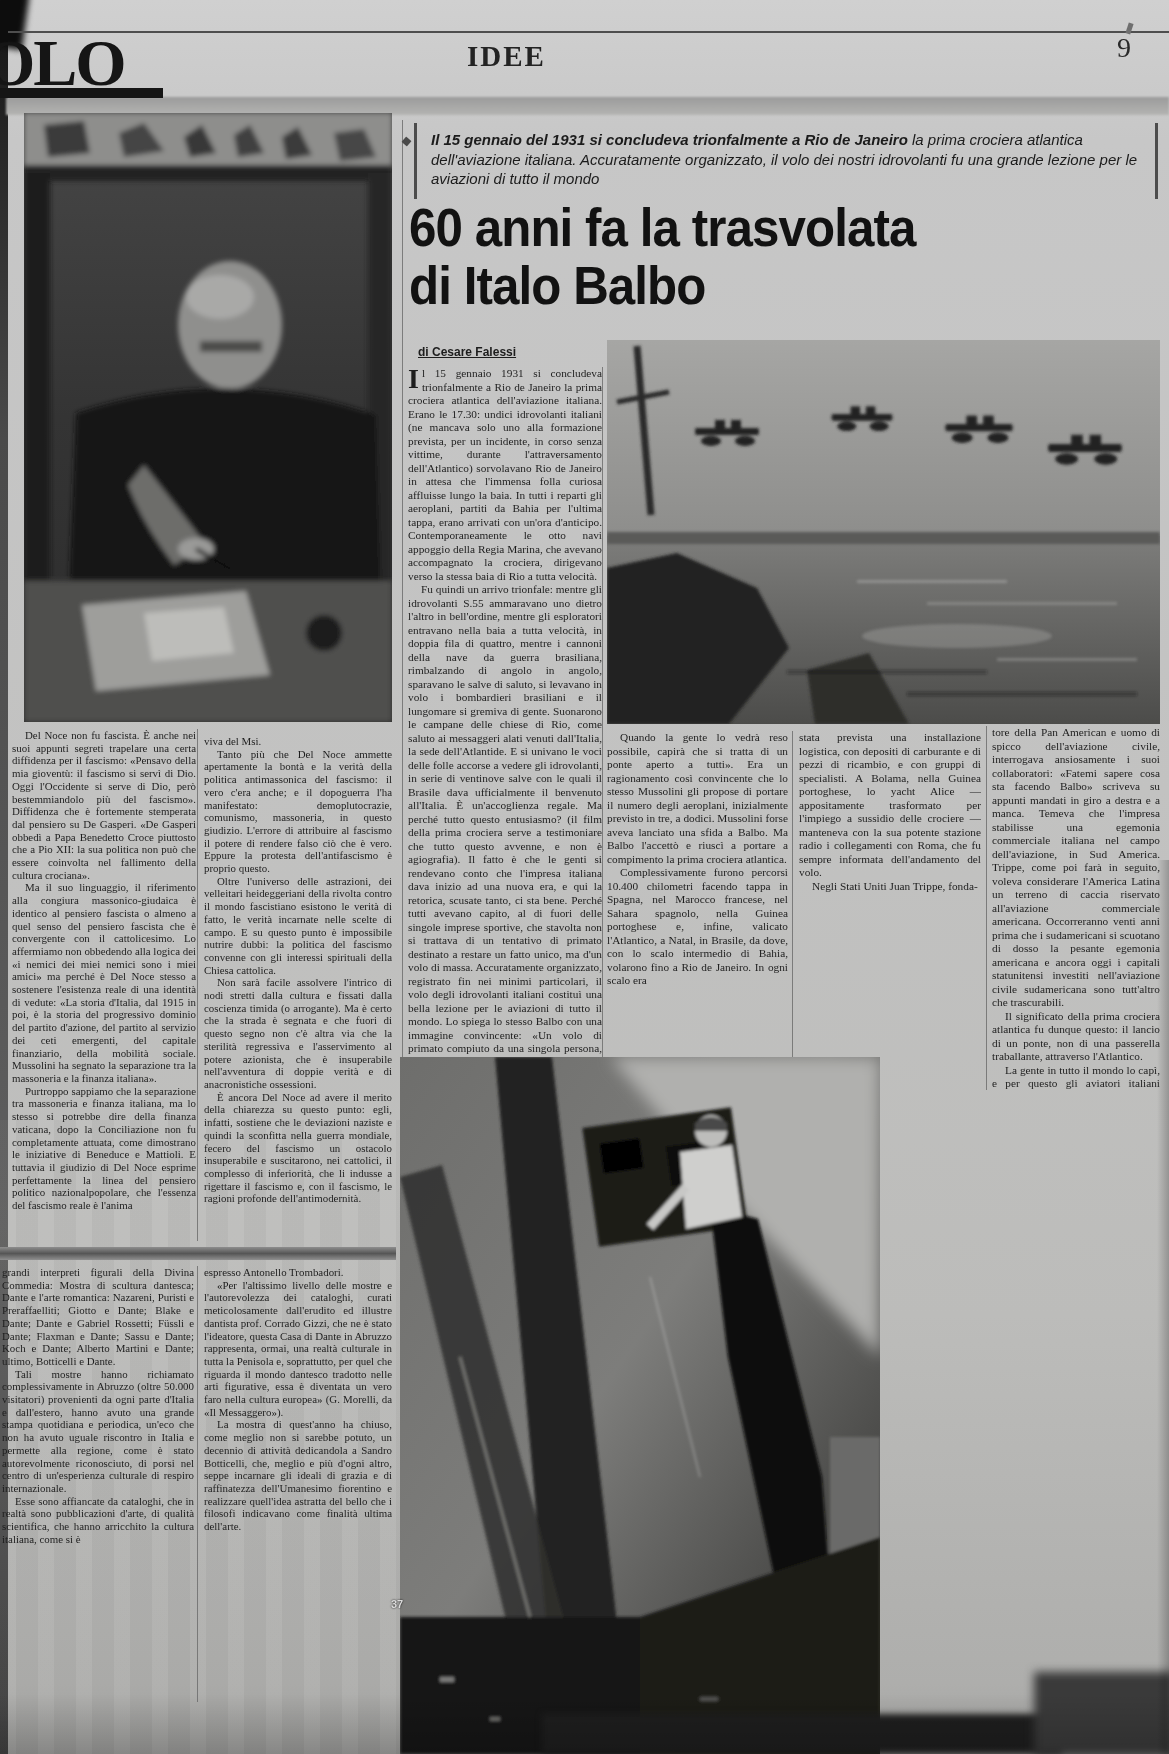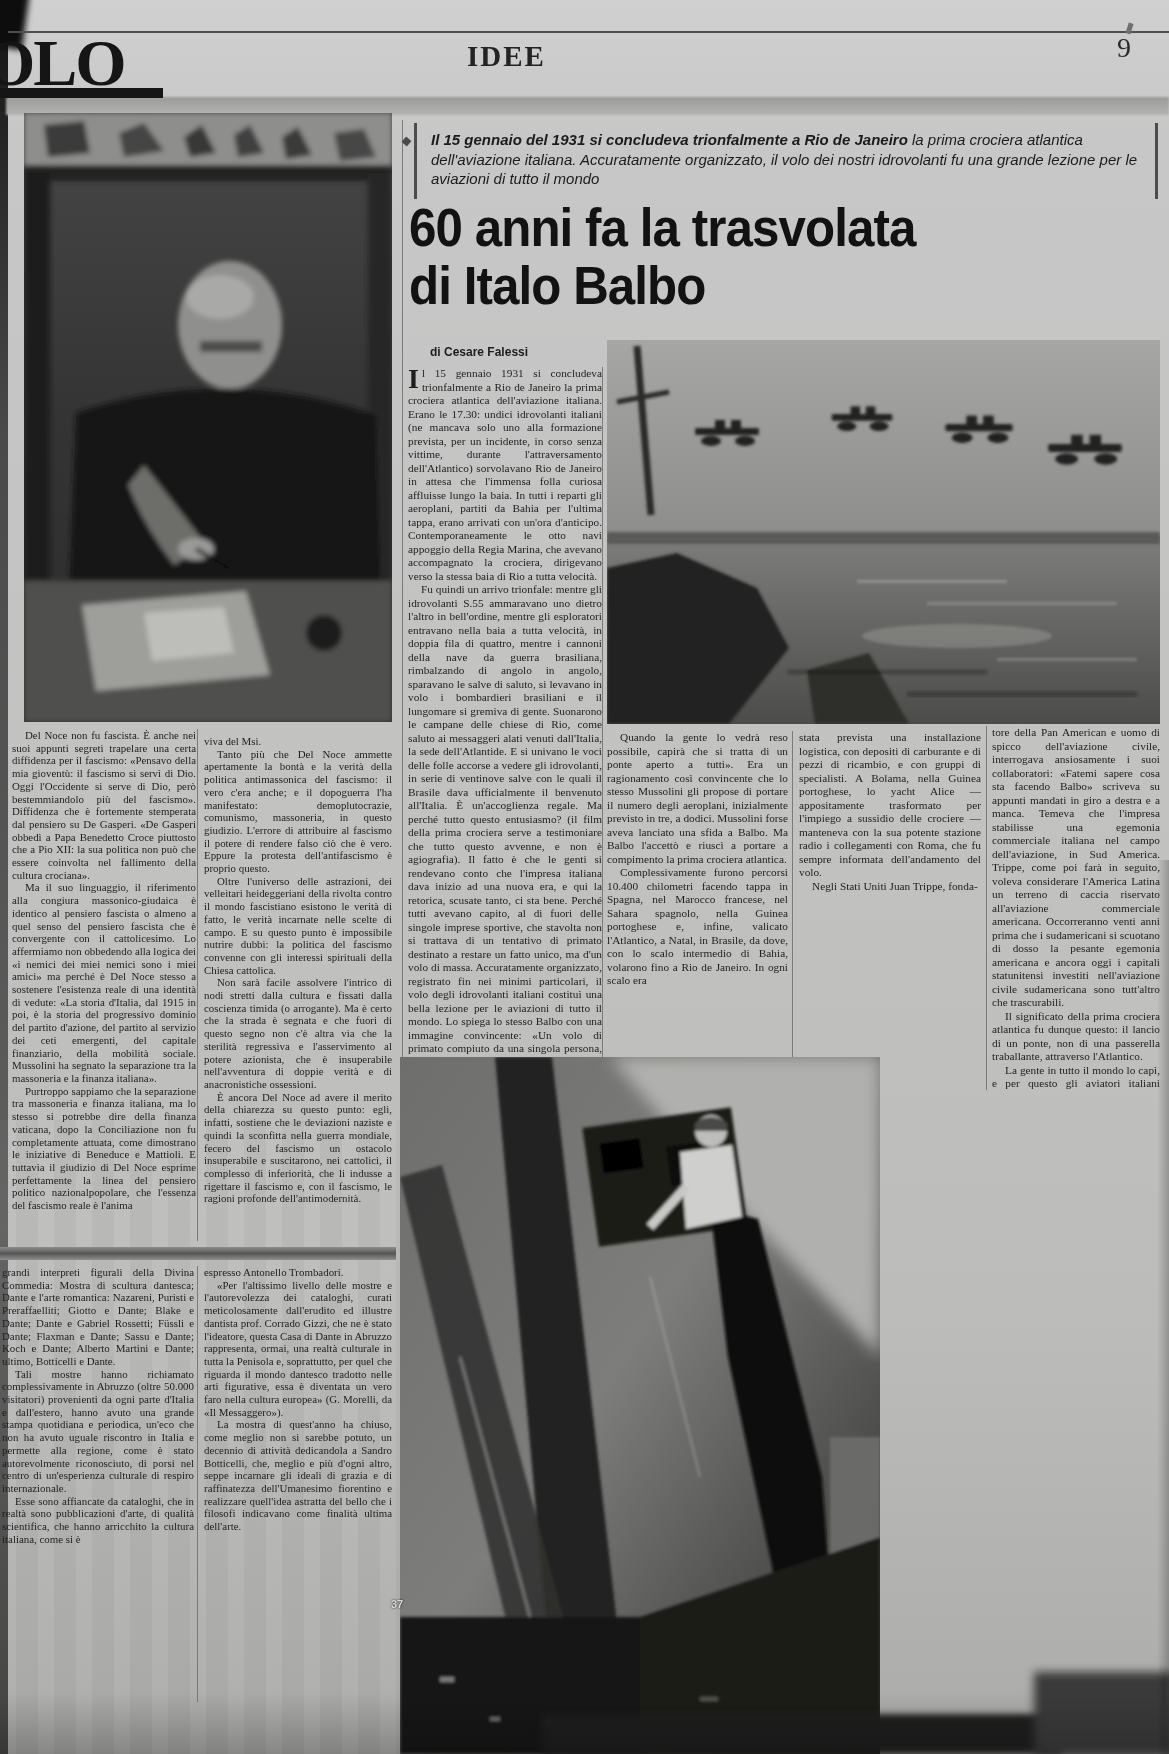--- a/index.html
+++ b/index.html
@@ -28,21 +28,21 @@
   .vrule{width:1px;background:#6f6f6f;opacity:.85;}
   .divider{left:0;top:1247px;width:396px;height:13px;background:linear-gradient(180deg,#8d8d8d,#565656 50%,#8f8f8f);filter:blur(.5px);}
   
   .standfirst{left:414px;top:123px;width:744px;height:76px;border-left:3px solid #4c4c4c;border-right:3px solid #4c4c4c;
      padding:7px 14px 0 14px;box-sizing:border-box;font:italic 15px/19.5px "Liberation Sans",sans-serif;color:#1c1c1c;filter:blur(.35px);}
   .standfirst b{font-weight:bold;font-style:italic;}
   .intro-tick{left:403px;top:138px;width:7px;height:7px;background:#4a4a4a;transform:rotate(40deg);filter:blur(.5px);}
   
   .headline{left:409px;font-family:"Liberation Sans",sans-serif;font-weight:bold;color:#121212;
      font-size:53px;line-height:56px;letter-spacing:-1px;transform:scaleX(.93);transform-origin:left;white-space:nowrap;filter:blur(.45px);}
-  .byline{left:430px;top:346px;font:bold 12px/13px "Liberation Sans",sans-serif;color:#1d1d1d;filter:blur(.3px);}
+  .byline{left:418px;top:346px;font:bold 12px/13px "Liberation Sans",sans-serif;color:#1d1d1d;filter:blur(.3px);text-decoration:underline;}
   
   .col{text-align:justify;font:10.9px/12.7px "Liberation Serif",serif;color:#1e1e1e;overflow:hidden;
        filter:blur(.3px);-webkit-hyphens:auto;hyphens:auto;}
   .col p{margin:0;text-indent:13px;}
   .col.cont p:first-child{text-indent:0;}
   .col-l{font-size:11.3px;line-height:13.5px;}
   .dropcap p:first-child{text-indent:0;}
   .dropcap p:first-child::first-letter{float:left;font-size:28px;line-height:24px;font-weight:bold;padding:0 3px 0 0;}
   .frame-num{left:391px;top:1599px;font:bold 11px/11px "Liberation Sans",sans-serif;color:#dcdcdc;text-shadow:0 0 2px #000;}
   svg{display:block;}

